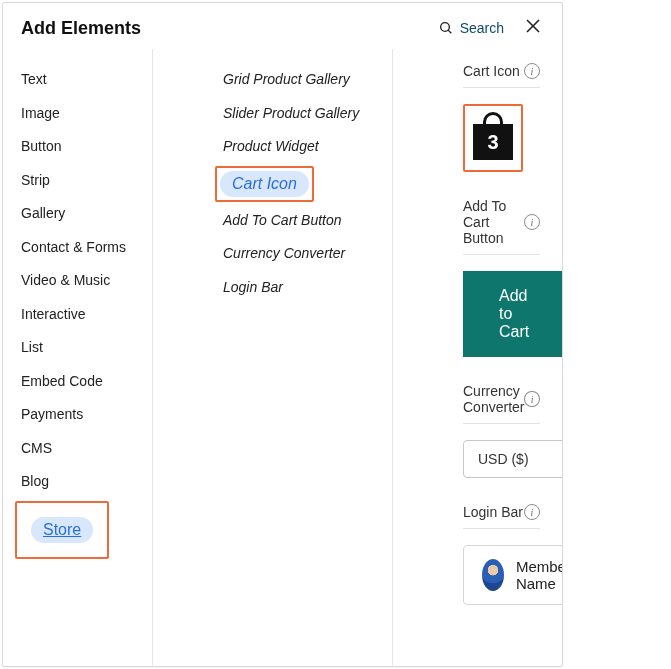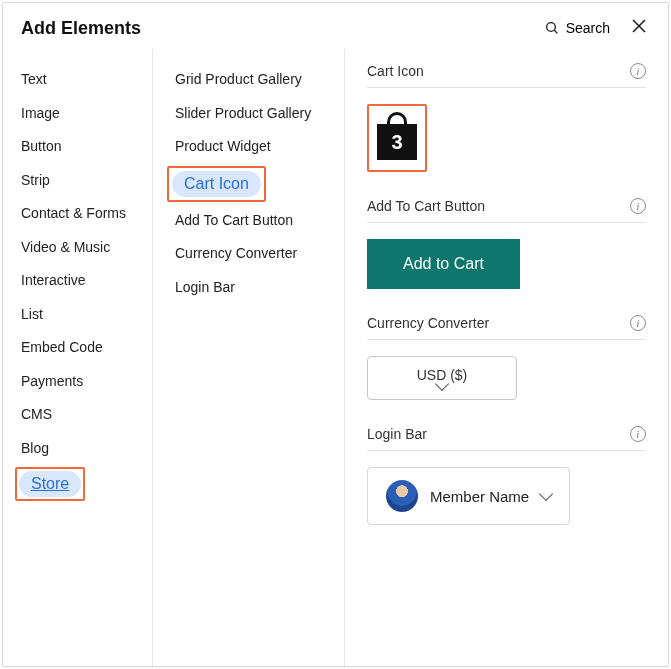--- a/index.html
+++ b/index.html
@@ -1,43 +1,43 @@
 <!DOCTYPE html>
 <html><head>
 <meta charset="utf-8">
 <style>
   * { box-sizing: border-box; margin: 0; padding: 0; }
   html, body { width: 671px; height: 669px; font-family: -apple-system, BlinkMacSystemFont, "Segoe UI", Helvetica, Arial, sans-serif; background: #fff; color: #111; }
-  .panel { width: 667px; height: 665px; margin: 2px; border: 1px solid #d9d9d9; border-radius: 2px; box-shadow: 0 1px 2px rgba(0,0,0,0.04); overflow: hidden; display: flex; flex-direction: column; }
+  .panel { width: 561px; height: 665px; margin: 2px; border: 1px solid #d9d9d9; border-radius: 2px; box-shadow: 0 1px 2px rgba(0,0,0,0.04); overflow: hidden; display: flex; flex-direction: column; }
   .header { display: flex; align-items: center; padding: 14px 18px 10px 18px; }
   .header-title { font-size: 18px; font-weight: 700; flex: 1; color: #111; }
-  .search-wrap { display: flex; align-items: center; gap: 6px; margin-right: 18px; color: #000000; cursor: pointer; }
+  .search-wrap { display: flex; align-items: center; gap: 6px; margin-right: 18px; color: #0c4a6e; cursor: pointer; }
   .search-wrap span.label { font-size: 14px; }
   .close-x { font-size: 16px; color: #222; cursor: pointer; padding: 2px 4px; }
-  .body { flex: 1; display: flex; min-height: 0; }
+  .body { flex: 1; display: flex; min-height: 0; gap: 48px; }
   .col1 { width: 150px; border-right: 1px solid #e5e5e5; padding: 14px 0 14px 0; overflow: visible; }
-  .col2 { width: 192px; border-right: 1px solid #e5e5e5; padding: 14px 0; }
+  .col2 { width: 192px; border-right: 1px solid #e5e5e5; padding: 14px 0; font-style: italic; }
   .col3 { flex: 1; padding: 14px 22px 14px 22px; overflow: auto; }
   .cat-item, .sub-item { font-size: 14px; color: #222; padding: 8px 8px 8px 18px; cursor: pointer; line-height: 1.25; }
   .col2 .sub-item { padding-left: 22px; }
   .pill { display: inline-block; background: #d8e7fb; color: #2b6edb; border-radius: 14px; padding: 4px 12px; }
   .hl-box { display:inline-block; border: 2px solid #ef6a3a; border-radius: 2px; padding: 2px 2px; margin-left: 12px; }
-  .hl-box .pill { margin: 0; text-decoration: underline; }
+  .hl-box .pill { margin: 12px; text-decoration: underline; }
   .hl-box-sub { display:inline-block; border: 2px solid #ef6a3a; border-radius: 2px; padding: 3px 3px; margin-left: 14px; }
   .section { margin-bottom: 26px; }
   .sec-head { display: flex; align-items: center; border-bottom: 1px solid #e2e2e2; padding-bottom: 8px; margin-bottom: 16px; }
   .sec-title { font-size: 14px; color: #333; flex: 1; }
   .info-icon { width: 16px; height: 16px; border: 1px solid #8a8a8a; border-radius: 50%; display: inline-flex; align-items: center; justify-content: center; font-size: 10px; color: #6b6b6b; font-family: Georgia, serif; font-style: italic; cursor: pointer; }
   .cart-icon-hl { display: inline-block; border: 2px solid #ef6a3a; border-radius: 2px; padding: 6px; }
   .bag { position: relative; width: 44px; height: 48px; }
   .bag-body { position: absolute; bottom: 0; left: 2px; width: 40px; height: 36px; background: #111; }
   .bag-handle { position: absolute; top: 0; left: 12px; width: 20px; height: 18px; border: 3px solid #111; border-bottom: none; border-radius: 10px 10px 0 0; }
   .bag-num { position: absolute; bottom: 6px; left: 0; width: 44px; text-align: center; color: #fff; font-size: 20px; font-weight: 600; }
   .atc-btn { background: #0f766e; color: #fff; font-size: 16px; padding: 16px 36px; display: inline-block; cursor: pointer; }
-  .currency-select { display: inline-flex; align-items: center; justify-content: space-between; border: 1px solid #c7c7c7; border-radius: 4px; padding: 10px 14px; width: 150px; font-size: 14px; color: #333; cursor: pointer; flex-direction: column; }
+  .currency-select { display: inline-flex; align-items: center; justify-content: space-between; border: 1px solid #c7c7c7; border-radius: 4px; padding: 10px 14px; width: 150px; font-size: 14px; color: #333; cursor: pointer; }
   .chev { width: 10px; height: 10px; border-right: 1.5px solid #555; border-bottom: 1.5px solid #555; transform: rotate(45deg); margin-top: -4px; }
   .login-bar { display: inline-flex; align-items: center; gap: 12px; border: 1px solid #d6d6d6; border-radius: 4px; padding: 12px 18px; cursor: pointer; }
   .avatar { width: 32px; height: 32px; border-radius: 50%; background: radial-gradient(circle at 50% 35%, #e8c9a8 0 22%, #2b5fb5 23% 55%, #1f4690 56% 100%); }
   .login-label { font-size: 15px; color: #222; }
   svg.mag { width: 16px; height: 16px; }
 </style>
 </head>
 <body>
 
 <div class="panel">
@@ -59,20 +59,21 @@
     </div>
   </div>
 
   <div class="body">
 
     <div class="col1">
       <div class="cat-item"><span>Text</span></div>
       <div class="cat-item"><span>Image</span></div>
       <div class="cat-item"><span>Button</span></div>
       <div class="cat-item"><span>Strip</span></div>
+      <div class="cat-item"><span>Gallery</span></div>
       <div class="cat-item"><span>Contact &amp; Forms</span></div>
       <div class="cat-item"><span>Video &amp; Music</span></div>
       <div class="cat-item"><span>Interactive</span></div>
       <div class="cat-item"><span>List</span></div>
       <div class="cat-item"><span>Embed Code</span></div>
       <div class="cat-item"><span>Payments</span></div>
       <div class="cat-item"><span>CMS</span></div>
       <div class="cat-item"><span>Blog</span></div>
       <div style="padding:2px 0 0 0;">
         <span class="hl-box">

